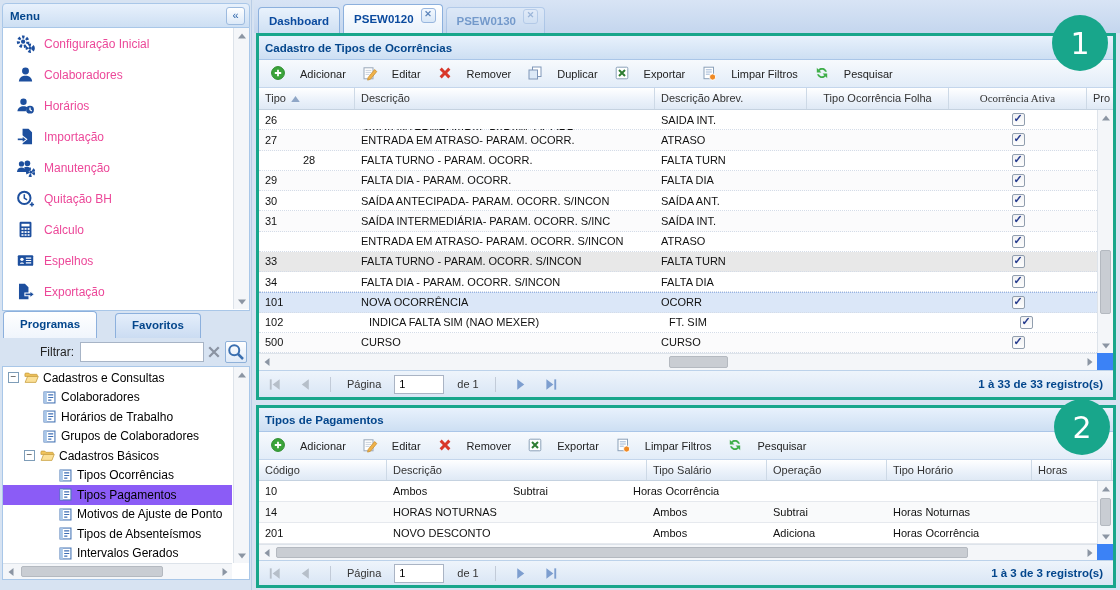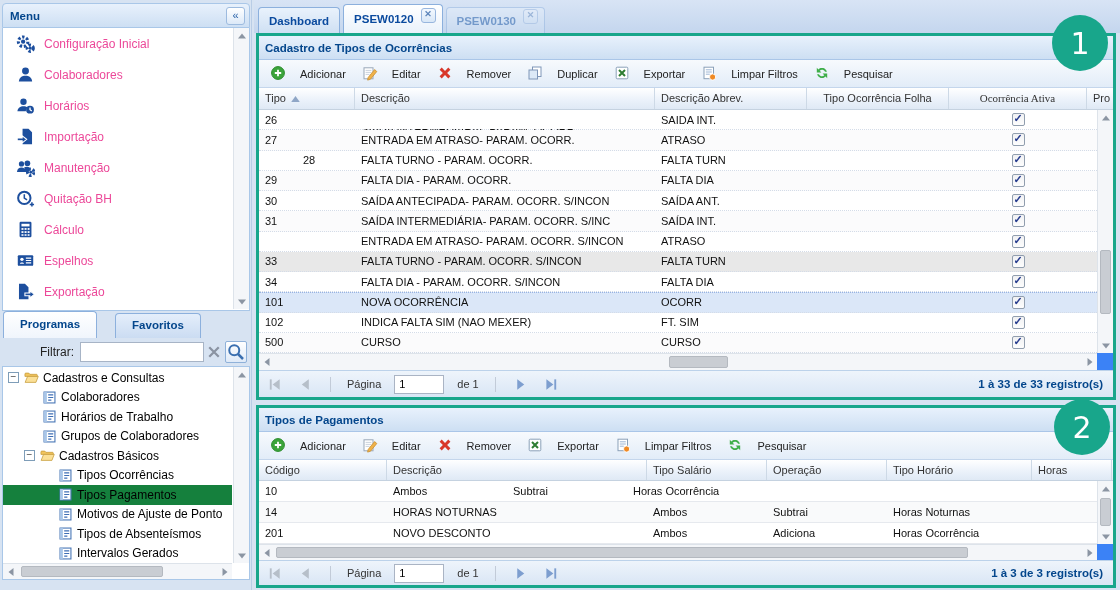--- a/index.html
+++ b/index.html
@@ -31,21 +31,21 @@
   #filter-row{position:absolute;left:2px;top:338px;width:248px;height:28px;display:flex;align-items:center;}
   #filter-label{margin-left:38px;margin-right:6px;font-size:12px;color:#222;}
   #filter-input{width:116px;height:18px;border:1px solid #a7b4c6;font-size:11px;padding:0 3px;background:#fff;}
   .mini-btn{width:20px;height:20px;display:inline-flex;align-items:center;justify-content:center;cursor:pointer;}
   #filter-search{border:1px solid #8fb1d9;border-radius:2px;background:linear-gradient(#fff,#dfeaf8);margin-left:1px;}
 
   
   #tree-wrap{position:absolute;left:2px;top:366px;width:248px;height:214px;box-sizing:border-box;background:#fff;border:1px solid #a9c7e8;overflow:hidden;}
   #tree-list{position:absolute;left:0;top:1px;right:17px;}
   .t-row{height:19.5px;display:flex;align-items:center;gap:4px;cursor:pointer;white-space:nowrap;}
-  .t-row.sel{background:#15803d;}
+  .t-row.sel{background:#8b5cf6;}
   .t-label{font-size:12px;color:#000;}
   .exp{width:11px;height:11px;box-sizing:border-box;border:1px solid #7e9db8;background:#fff;color:#444;
     font-size:10px;line-height:8px;text-align:center;flex:none;}
   .t-spacer{width:13px;flex:none;}
   .t-ic{width:16px;height:16px;flex:none;display:inline-flex;align-items:center;justify-content:center;}
   .t-ic svg{width:15px;height:15px;}
 
   
   .vscroll{position:absolute;width:16px;background:#f4f6f9;border-left:1px solid #dde3ea;box-sizing:border-box;}
   .hscroll{position:absolute;height:16px;background:#f4f6f9;border-top:1px solid #dde3ea;box-sizing:border-box;}
@@ -564,21 +564,21 @@
             <div class="g-c" style="width: 300px;">NOVA OCORRÊNCIA</div>
             <div class="g-c" style="width: 152px;">OCORR</div>
             <div class="g-c" style="width: 142px;"></div>
             <div class="g-c cbcell" style="width: 138px;">
               <span class="cb on"></span>
             </div>
             <div class="g-c" style="width: 80px;"></div>
           </div>
           <div class="g-row">
             <div class="g-c" style="width: 96px;">102</div>
-            <div class="g-c" style="width: 300px;">INDICA FALTA SIM (NAO MEXER)</div>
+            <div class="g-c" style="width: 300px; margin-left: 8px;">INDICA FALTA SIM (NAO MEXER)</div>
             <div class="g-c" style="width: 152px;">FT. SIM</div>
             <div class="g-c" style="width: 142px;"></div>
             <div class="g-c cbcell" style="width: 138px;">
               <span class="cb on"></span>
             </div>
             <div class="g-c" style="width: 80px;"></div>
           </div>
           <div class="g-row">
             <div class="g-c" style="width: 96px;">500</div>
             <div class="g-c" style="width: 300px;">CURSO</div>

